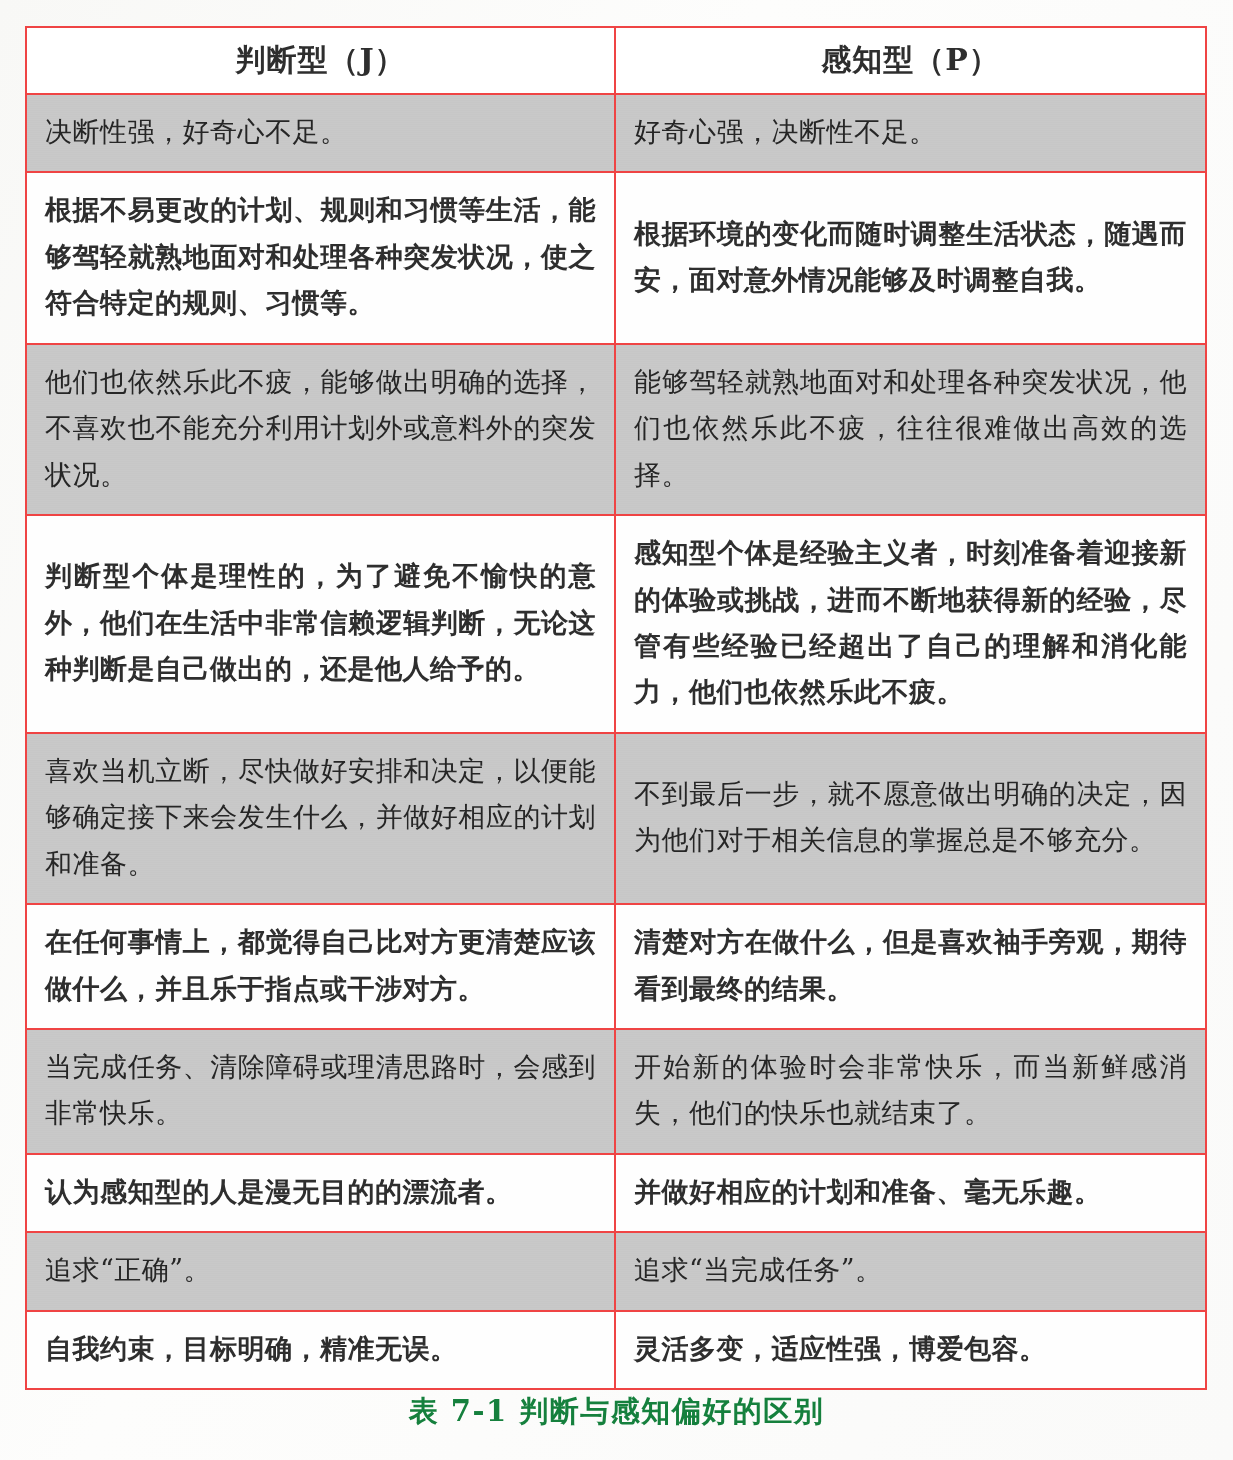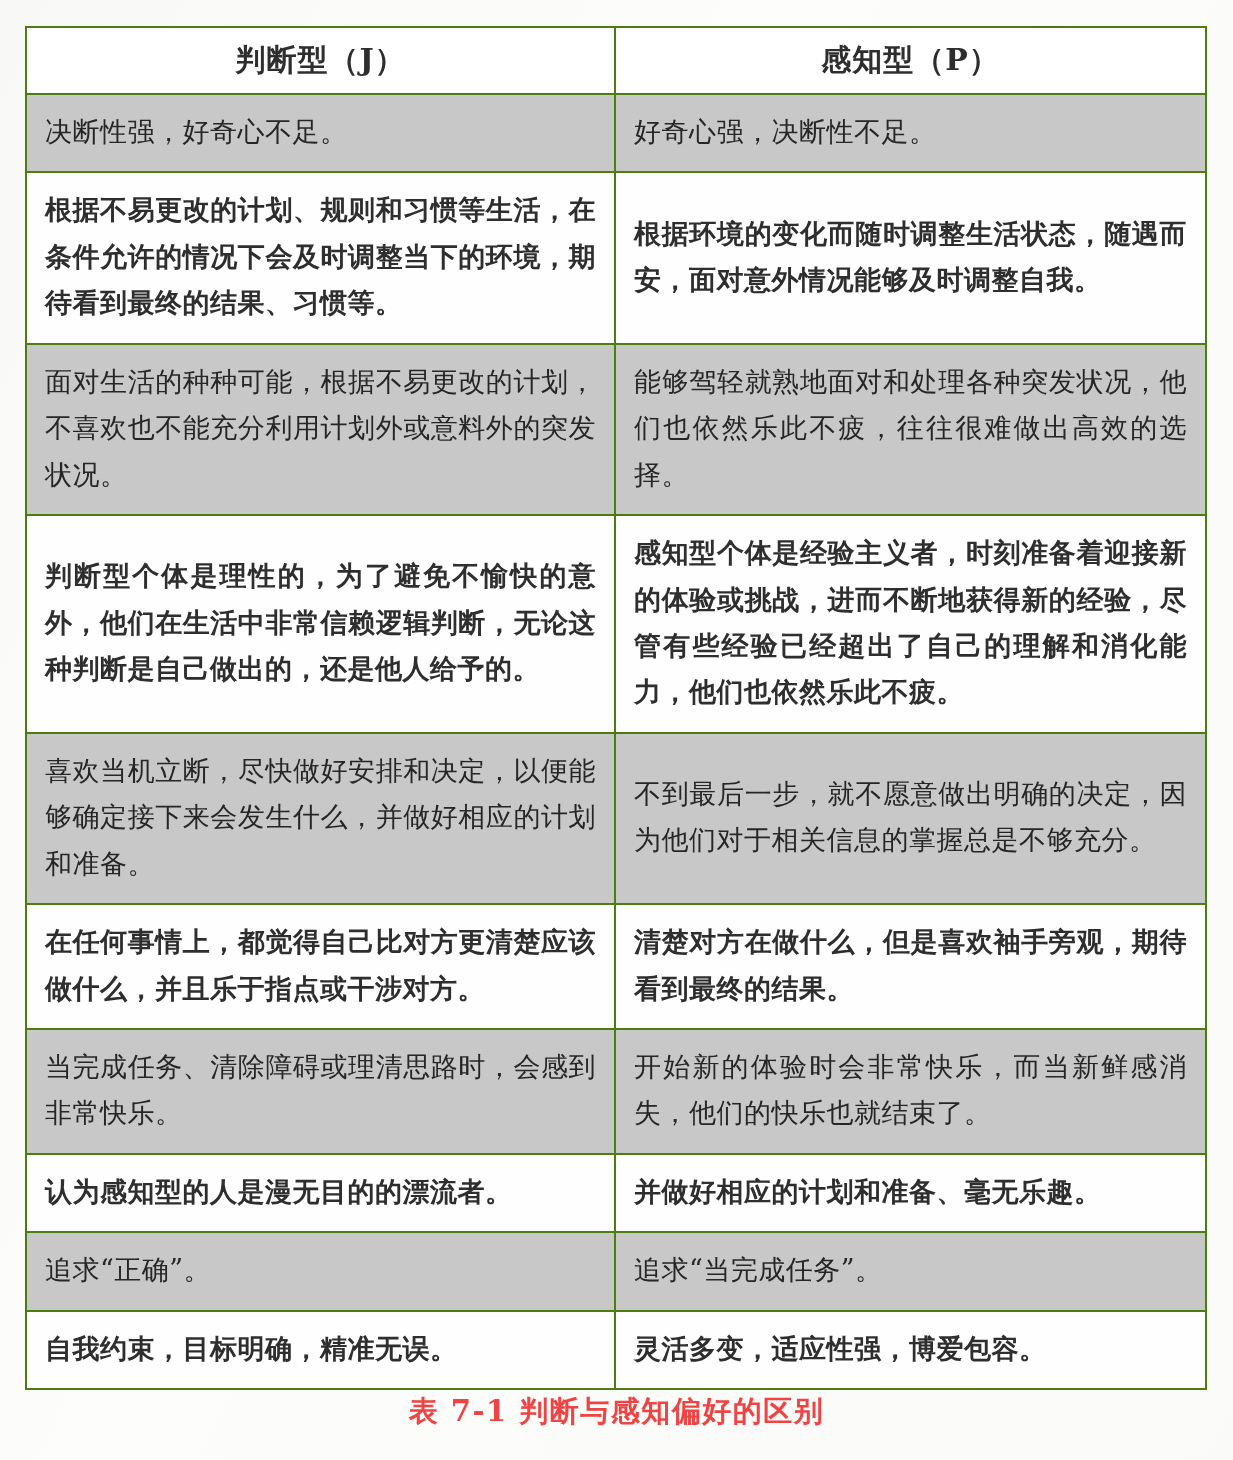--- a/index.html
+++ b/index.html
@@ -37,21 +37,21 @@
     table-layout: fixed;
     background: #ffffff;
     box-shadow: 0 0 0 0 transparent;
   }
 
   table.j-p-table col.col-j { width: 589px; }
   table.j-p-table col.col-p { width: 591px; }
 
   table.j-p-table th,
   table.j-p-table td {
-    border: 2px solid #4d7c0f;
+    border: 2px solid #ef4444;
     vertical-align: middle;
     padding: 14px 18px 16px 18px;
     font-size: 27px;
     line-height: 1.72;
     letter-spacing: 0.5px;
     color: #2e2e2e;
     font-weight: 600;
     margin-top: 48px;
   }
 
@@ -89,21 +89,21 @@
 
   .caption {
     position: absolute;
     left: 0;
     right: 0;
     top: 1392px;
     text-align: center;
     font-size: 29px;
     font-weight: 700;
     letter-spacing: 1.5px;
-    color: #ef4444;
+    color: #15803d;
   }
 </style>
 </head>
 <body>
 
 <div class="page"></div>
 
 <div class="table-wrap">
   <table class="j-p-table">
     <colgroup>
@@ -115,25 +115,25 @@
         <th>判断型（J）</th>
         <th>感知型（P）</th>
       </tr>
     </thead>
     <tbody id="table-body">
         <tr class="shaded">
           <td class="cell short">决断性强，好奇心不足。</td>
           <td class="cell short">好奇心强，决断性不足。</td>
         </tr>
         <tr class="plain">
-          <td class="cell ">根据不易更改的计划、规则和习惯等生活，在条件允许的情况下会及时调整当下的环境，期待看到最终的结果、习惯等。</td>
+          <td class="cell ">根据不易更改的计划、规则和习惯等生活，能够驾轻就熟地面对和处理各种突发状况，使之符合特定的规则、习惯等。</td>
           <td class="cell ">根据环境的变化而随时调整生活状态，随遇而安，面对意外情况能够及时调整自我。</td>
         </tr>
         <tr class="shaded">
-          <td class="cell ">面对生活的种种可能，根据不易更改的计划，不喜欢也不能充分利用计划外或意料外的突发状况。</td>
+          <td class="cell ">他们也依然乐此不疲，能够做出明确的选择，不喜欢也不能充分利用计划外或意料外的突发状况。</td>
           <td class="cell ">能够驾轻就熟地面对和处理各种突发状况，他们也依然乐此不疲，往往很难做出高效的选择。</td>
         </tr>
         <tr class="plain">
           <td class="cell ">判断型个体是理性的，为了避免不愉快的意外，他们在生活中非常信赖逻辑判断，无论这种判断是自己做出的，还是他人给予的。</td>
           <td class="cell ">感知型个体是经验主义者，时刻准备着迎接新的体验或挑战，进而不断地获得新的经验，尽管有些经验已经超出了自己的理解和消化能力，他们也依然乐此不疲。</td>
         </tr>
         <tr class="shaded">
           <td class="cell ">喜欢当机立断，尽快做好安排和决定，以便能够确定接下来会发生什么，并做好相应的计划和准备。</td>
           <td class="cell ">不到最后一步，就不愿意做出明确的决定，因为他们对于相关信息的掌握总是不够充分。</td>
         </tr>

